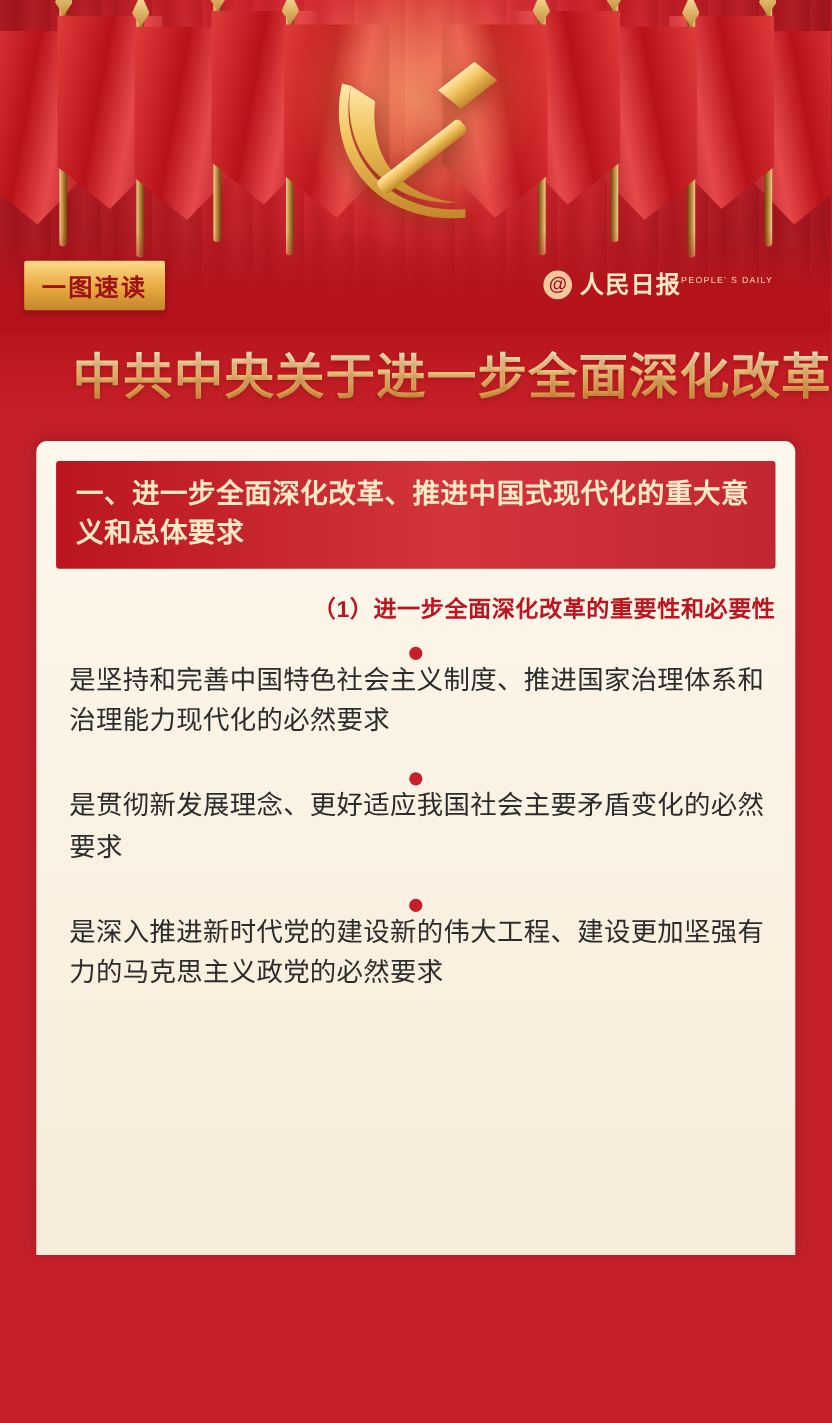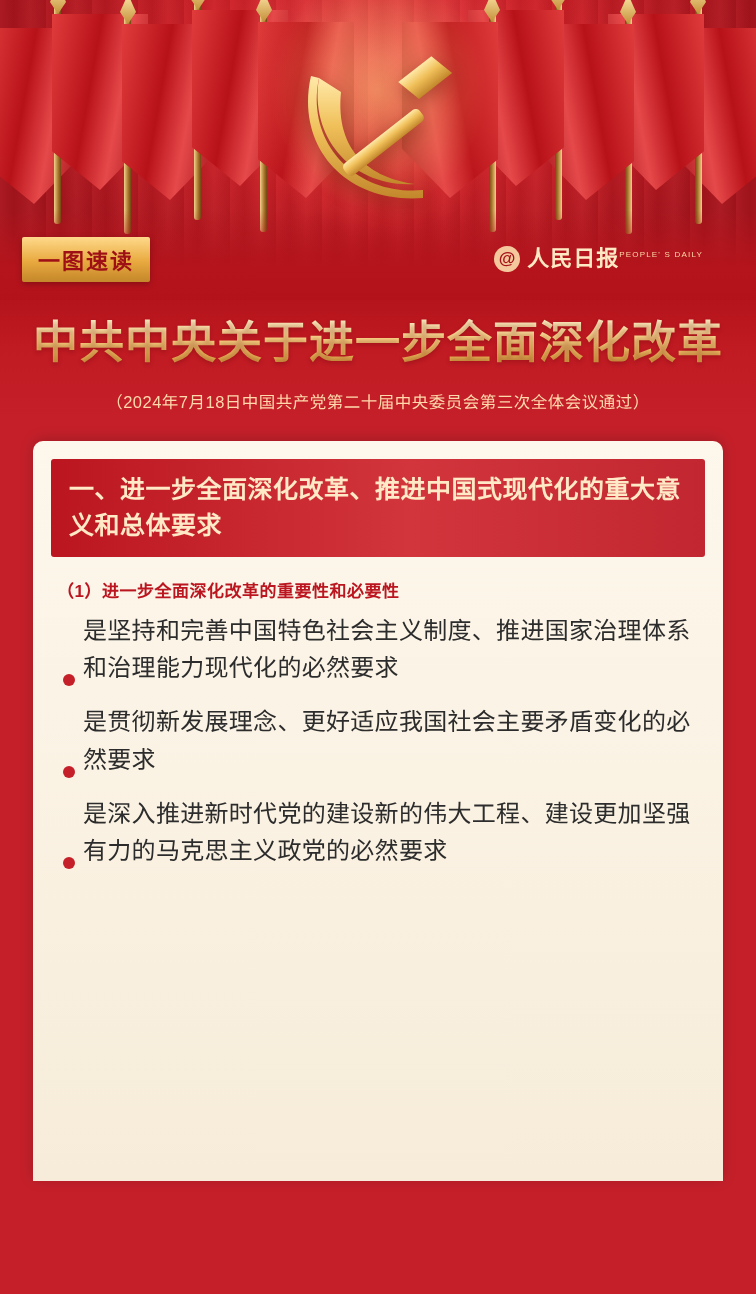--- a/index.html
+++ b/index.html
@@ -129,21 +129,21 @@
   }
   .brand .bn { display: flex; flex-direction: row; line-height: 1; }
   .brand .bn .cn { font-size: 22px; font-weight: bold; letter-spacing: 1px; color: #ffe9c4; }
   .brand .bn .en { font-size: 8px; letter-spacing: 1.2px; color: #ffd9a6; margin-top: 3px; }
 
   
   .titlewrap {
     position: relative;
     width: 756px;
     padding: 14px 0 6px;
-    text-align: center;
+    text-align: right;
     background: linear-gradient(180deg, #b5141c 0%, #c01a22 40%, #c5202a 100%);
   }
   .title-main, .title-sub {
     font-weight: bold;
     letter-spacing: 1px;
     background: linear-gradient(180deg, #fff6d8 0%, #ffd98a 40%, #e9b256 70%, #c98b2c 100%);
     -webkit-background-clip: text;
     background-clip: text;
     color: transparent;
     text-shadow: 0 2px 4px rgba(80,0,0,.25);
@@ -175,30 +175,32 @@
     font-size: 25px;
     font-weight: bold;
     line-height: 1.45;
     padding: 12px 18px 14px;
     border-radius: 3px;
     letter-spacing: .5px;
   }
   .sub-head {
     margin: 20px 0 6px;
     padding-left: 6px;
-    font-size: 17px;
+    font-size: 21px;
     font-weight: bold;
     color: #bb1620;
     letter-spacing: .5px;
+    text-align: right;
   }
   .bullets { padding: 4px 4px 0 12px; }
   .bullet {
     display: flex;
-    align-items: flex-end;
+    align-items: center;
     margin-bottom: 17px;
+    flex-direction: column;
   }
   .dot {
     flex: 0 0 auto;
     width: 12px; height: 12px;
     border-radius: 50%;
     background: #c5202a;
     margin: 11px 8px 0 0;
   }
   .btext {
     font-size: 24px;
@@ -291,21 +293,20 @@
       <span class="bn">
         <span class="cn">人民日报</span>
         <span class="en">PEOPLE' S DAILY</span>
       </span>
     </div>
   </div>
 </div>
 
 <div class="titlewrap">
   <div class="title-main">中共中央关于进一步全面深化改革</div>
-  <div class="subtitle-note">（2024年7月18日中国共产党第二十届中央委员会第三次全体会议通过）</div>
 </div>
 
 <div class="card">
   <div class="section-head">一、进一步全面深化改革、推进中国式现代化的重大意义和总体要求</div>
   <div class="sub-head">（1）进一步全面深化改革的重要性和必要性</div>
 
   <div class="bullets">
     <div class="bullet">
       <span class="dot"></span>
       <span class="btext">是坚持和完善中国特色社会主义制度、推进国家治理体系和治理能力现代化的必然要求</span>

